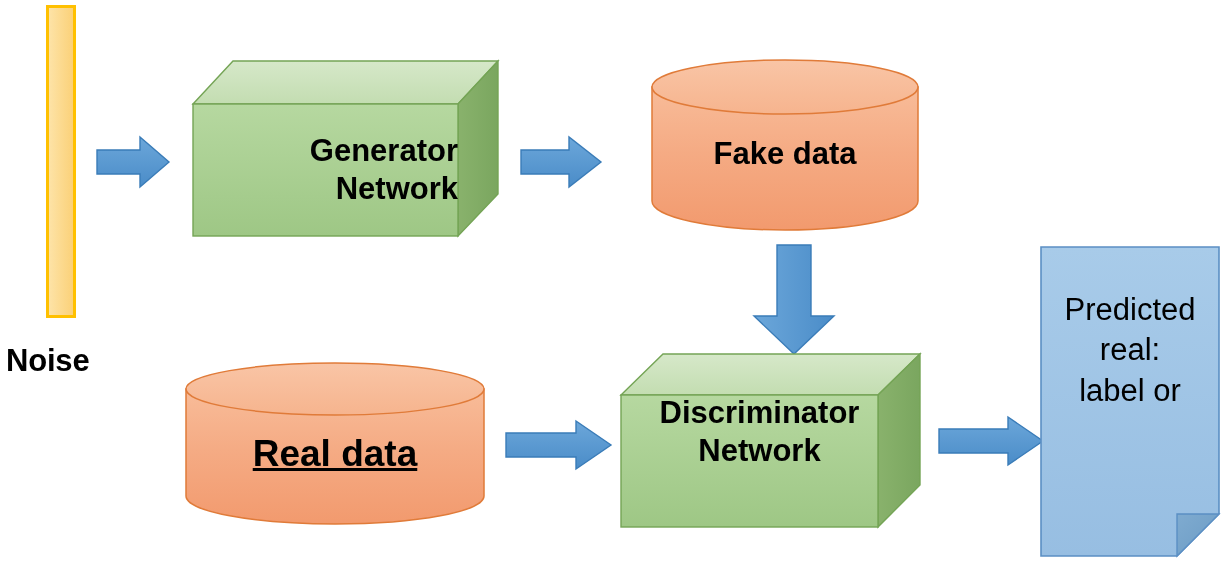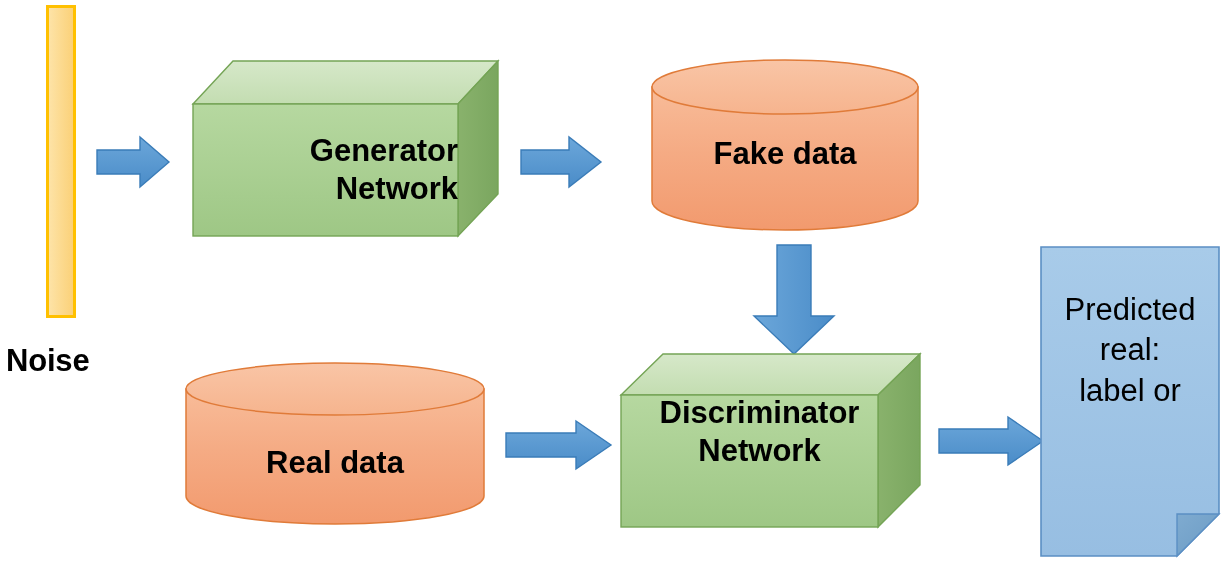--- a/index.html
+++ b/index.html
@@ -193,21 +193,21 @@
           <stop offset="100%" stop-color="#f29a6e"></stop>
         </linearGradient>
         <linearGradient id="cyltop2" x1="0" y1="0" x2="0" y2="1">
           <stop offset="0%" stop-color="#f9c5a6"></stop>
           <stop offset="100%" stop-color="#f6b48e"></stop>
         </linearGradient>
       </defs>
       <path d="M2,28 L2,135 A149,28 0 0 0 300,135 L300,28 Z" fill="url(#cylbody2)" stroke="#e07b39" stroke-width="1.5"></path>
       <ellipse cx="151" cy="28" rx="149" ry="26" fill="url(#cyltop2)" stroke="#e07b39" stroke-width="1.5"></ellipse>
     </svg>
-    <div class="cyl-label" style="top:84px; font-size:31px;">Real data</div>
+    <div class="cyl-label" style="top:72px; font-size:37px;text-decoration:underline;">Real data</div>
   </div>
 
   <div class="arrow" style="left:505px; top:419px;">
     <svg width="108" height="52" viewBox="0 0 108 52">
       <defs>
         <linearGradient id="agrad4" x1="0" y1="0" x2="0" y2="1">
           <stop offset="0%" stop-color="#6ca7da"></stop>
           <stop offset="100%" stop-color="#4a8cc8"></stop>
         </linearGradient>
       </defs>

